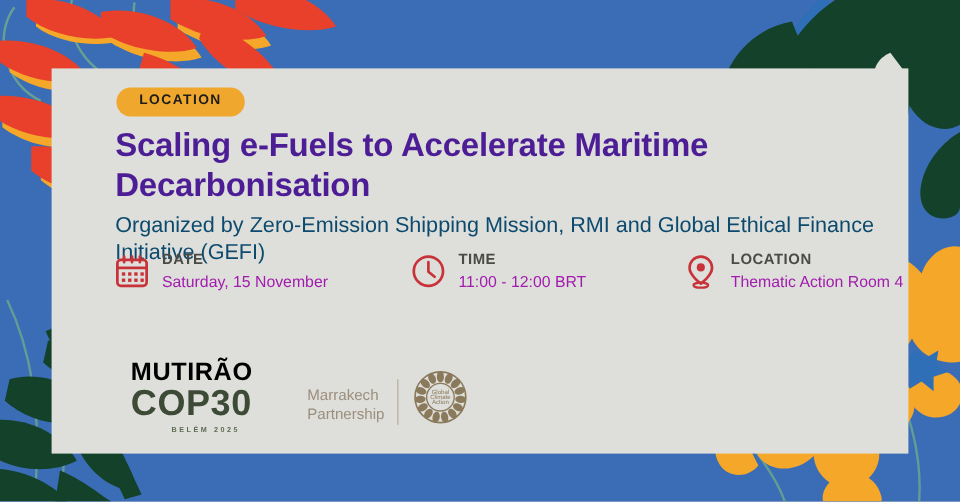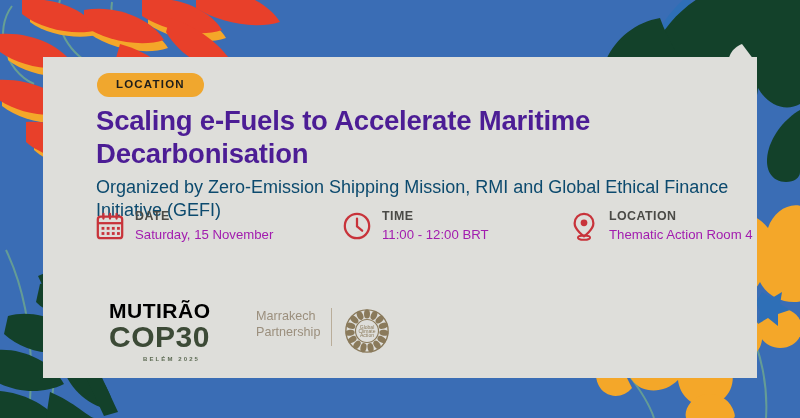--- a/index.html
+++ b/index.html
@@ -64,21 +64,21 @@
     line-height:1;
   }
   .mutirao-main{
     font-size:30px;font-weight:bold;letter-spacing:.5px;color:#3C4A36;
     line-height:1.02;margin-top:1px;
   }
   .mutirao-sub{
     font-size:6px;font-weight:bold;letter-spacing:2.1px;color:#5d6b54;
     text-align:center;margin-top:3px;
   }
-  .mp-block{display:flex;align-items:flex-start;margin-left:22px;}
+  .mp-block{display:flex;align-items:flex-end;margin-left:22px;}
   .mp-text{
     color:#9b8f7d;font-size:12.6px;line-height:1.32;
     padding-right:11px;
   }
   .mp-divider{width:1px;height:38px;background:#b9ad9a;}
   .gca{margin-left:12px;}
 </style>
 </head>
 <body>
 

